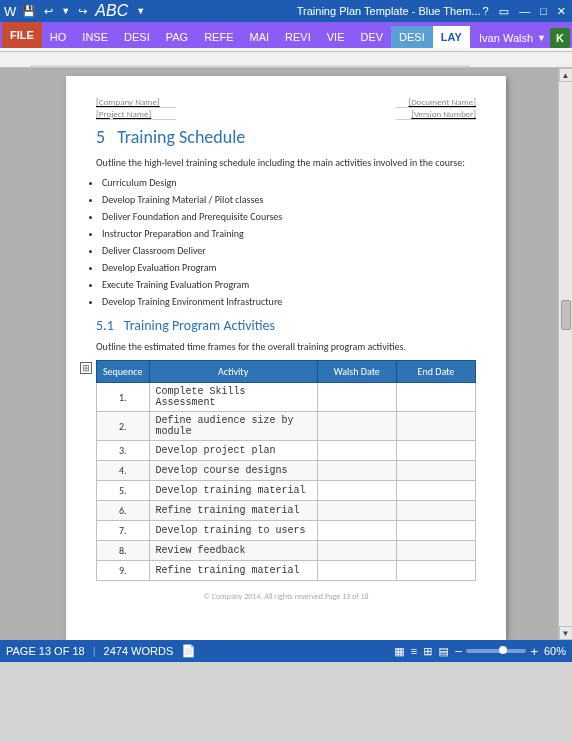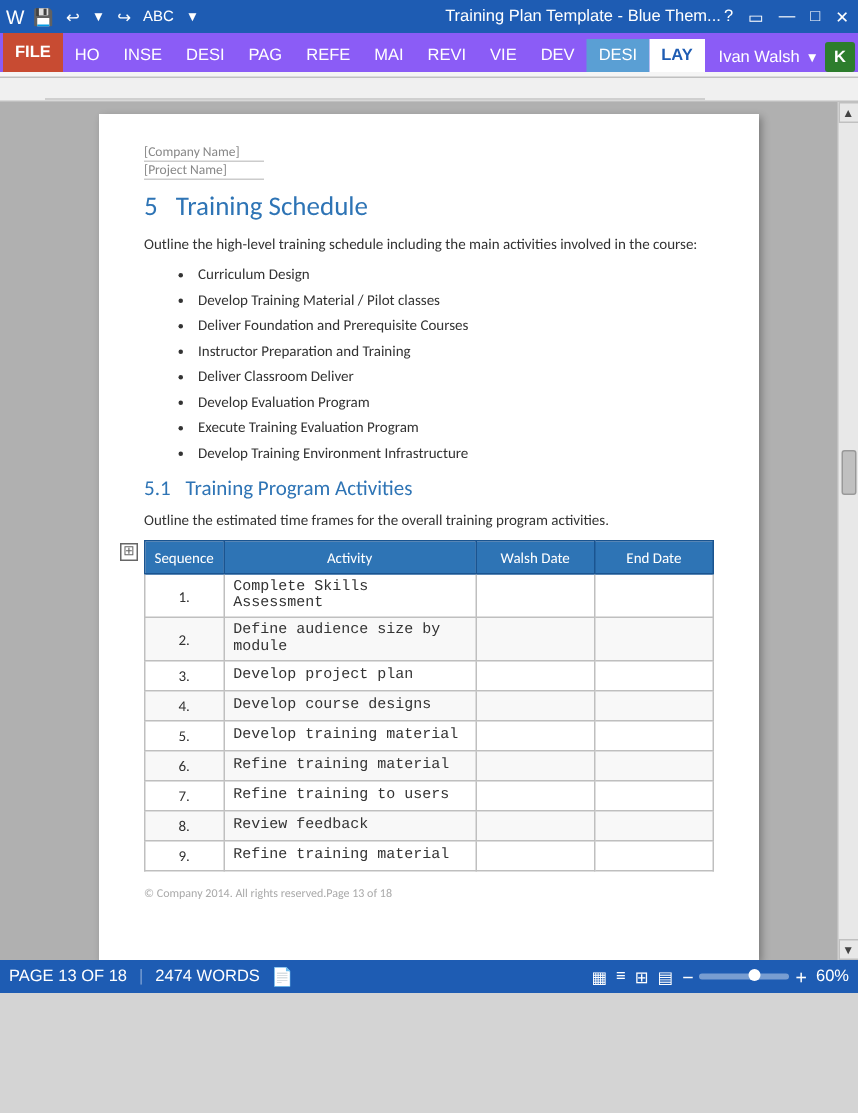--- a/index.html
+++ b/index.html
@@ -160,20 +160,21 @@
       font-size: 11px;
       font-family: 'Calibri', Arial, sans-serif;
       position: relative;
     }
 
     
     .page-header {
       display: flex;
       justify-content: space-between;
       margin-bottom: 6px;
+      text-decoration: underline;
     }
     .header-left, .header-right {
       display: flex;
       flex-direction: column;
     }
     .header-field {
       font-size: 9px;
       color: #888;
       border-bottom: 1px solid #ccc;
       min-width: 80px;
@@ -207,21 +208,21 @@
 
     .body-text {
       font-size: 10px;
       color: #333;
       margin-bottom: 6px;
       line-height: 1.4;
     }
 
     
     .bullet-list {
-      margin-left: 36px;
+      margin-left: 6px;
       margin-bottom: 6px;
     }
     .bullet-item {
       font-size: 10px;
       color: #333;
       margin-bottom: 3px;
       line-height: 1.4;
       list-style-type: disc;
     }
 
@@ -258,21 +259,21 @@
       width: 170px;
       font-family: Liberation Mono, monospace;
     }
     .training-table td.date {
       width: 80px;
     }
 
     
     .page-footer {
       display: flex;
-      justify-content: flex-start;
+      justify-content: center;
       margin-top: 10px;
       font-size: 8px;
       color: #aaa;
     }
 
     
     .status-bar {
       height: 22px;
       background: #1e5cb3;
       display: flex;
@@ -332,21 +333,21 @@
 <body>
 
 <div class="title-bar">
   <div class="title-bar-left">
     <span class="tb-icon" style="font-size:13px;">W</span>
 
     <button class="qa-btn">💾</button>
     <button class="qa-btn">↩</button>
     <button class="qa-btn" style="font-size:9px;">▼</button>
     <button class="qa-btn">↪</button>
-    <button class="qa-btn" style="font-size:10px;">ABC</button>
+    <button class="qa-btn" style="font-size:16px;font-style:italic;">ABC</button>
     <button class="qa-btn" style="font-size:9px;">▼</button>
   </div>
   <div class="title-bar-center">
     <span>Training Plan Template - Blue Them...</span>
   </div>
   <div class="title-bar-right">
     <button class="qa-btn">?</button>
     <button class="qa-btn">▭</button>
     <button class="qa-btn">—</button>
     <button class="qa-btn">□</button>
@@ -386,20 +387,24 @@
 
 <div class="doc-area">
 
   <div class="page">
 
     <div class="page-header">
       <div class="header-left">
         <span class="header-field">[Company Name]</span>
         <span class="header-field">[Project Name]</span>
       </div>
+      <div class="header-right" style="text-align:right;">
+        <span class="header-field">[Document Name]</span>
+        <span class="header-field">[Version Number]</span>
+      </div>
     </div>
 
     <div class="section-heading">
       <span class="section-num">5</span>
       <span>Training Schedule</span>
     </div>
 
     <p class="body-text">Outline the high-level training schedule including the main activities involved in the course:</p>
 
     <ul class="bullet-list">
@@ -464,21 +469,21 @@
             <td class="date"></td>
           </tr>
           <tr>
             <td class="seq">6.</td>
             <td class="activity">Refine training material</td>
             <td class="date"></td>
             <td class="date"></td>
           </tr>
           <tr>
             <td class="seq">7.</td>
-            <td class="activity">Refine training to users</td>
+            <td class="activity">Develop training to users</td>
             <td class="date"></td>
             <td class="date"></td>
           </tr>
           <tr>
             <td class="seq">8.</td>
             <td class="activity">Review feedback</td>
             <td class="date"></td>
             <td class="date"></td>
           </tr>
           <tr>

